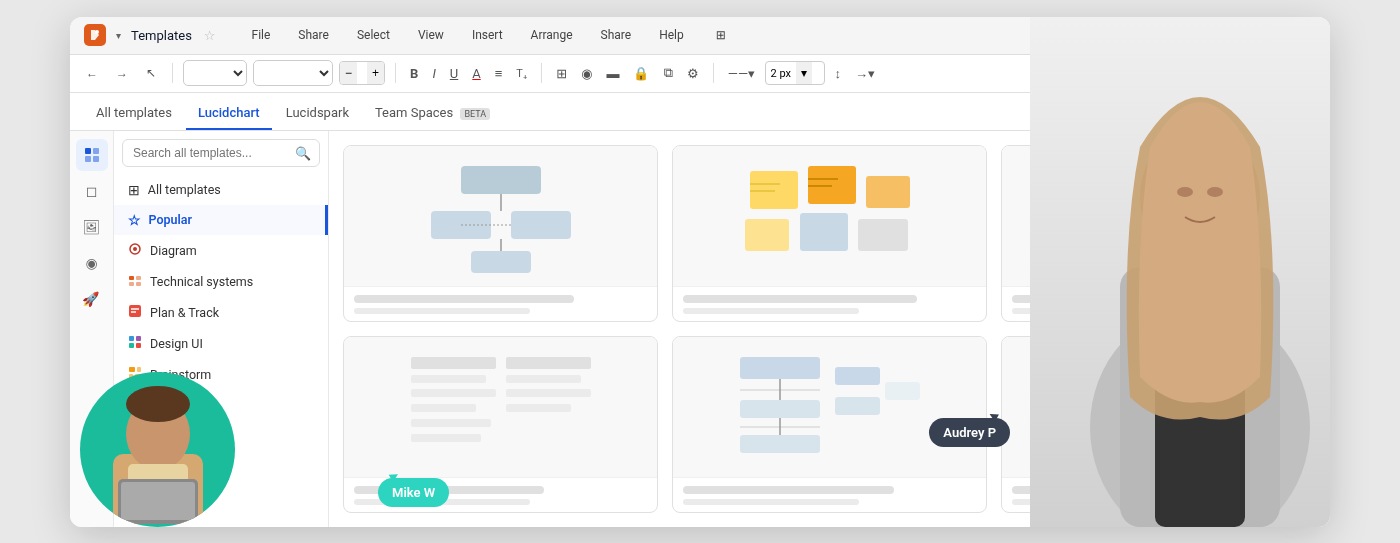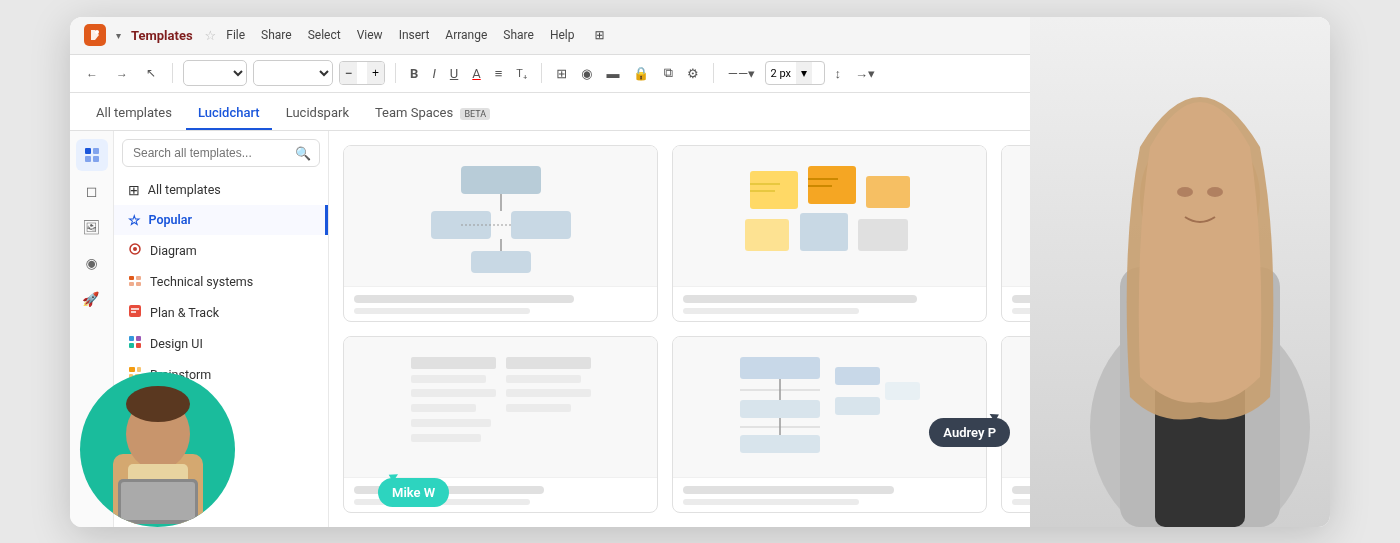--- a/index.html
+++ b/index.html
@@ -41,27 +41,27 @@
       width: 22px; height: 22px;
       background: #e05a1b;
       border-radius: 5px;
       display: flex; align-items: center; justify-content: center;
       color: white; font-size: 12px; font-weight: bold;
     }
     .title-bar-chevron {
       color: #666; font-size: 10px;
     }
     .title-bar-title {
-      font-size: 13px; font-weight: 700; color: #7f1d1d;
+      font-size: 13px; font-weight: 400; color: #0f172a;
     }
     .title-bar-star {
       color: #bbb; font-size: 13px; margin-left: 2px;
     }
     .title-bar-menu {
-      display: flex; gap: 16px; margin-left: 0;
+      display: flex; gap: 28px; margin-left: 26px;
     }
     .title-bar-menu span {
       font-size: 12px; color: #444; cursor: pointer;
     }
     .title-bar-grid-icon {
       font-size: 14px; color: #555; margin-left: 4px;
     }
     .title-bar-right {
       margin-left: auto; display: flex; align-items: center; gap: 10px;
     }

